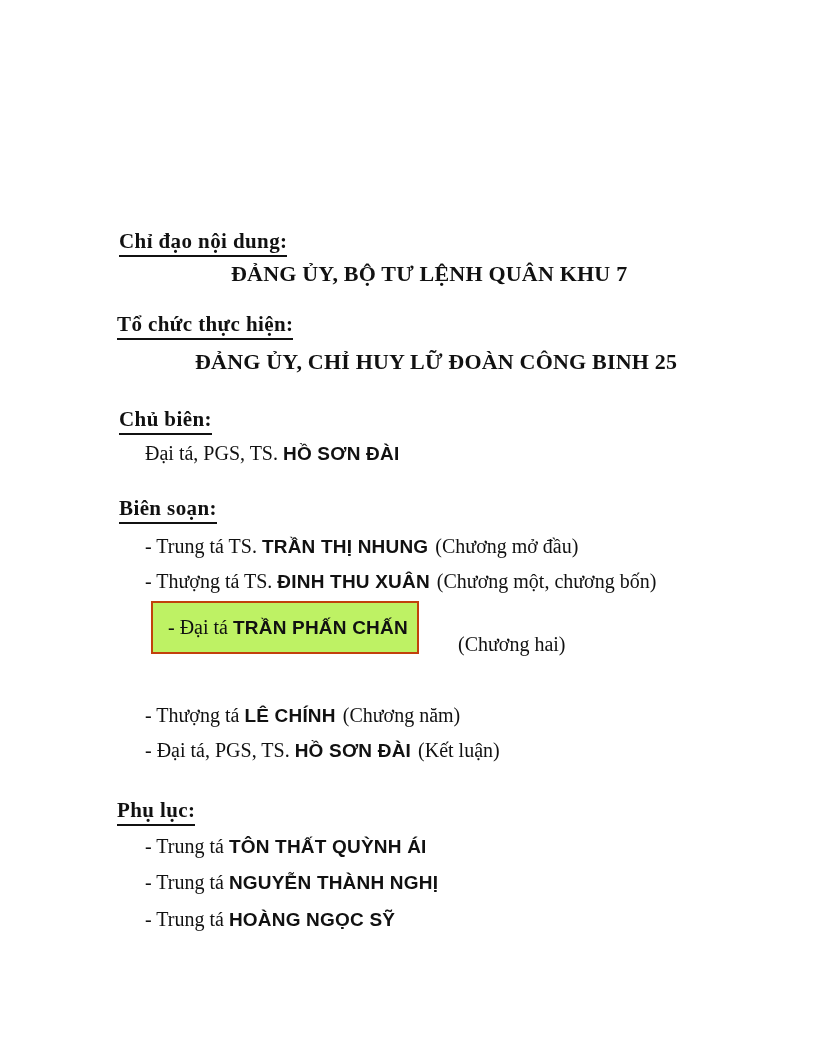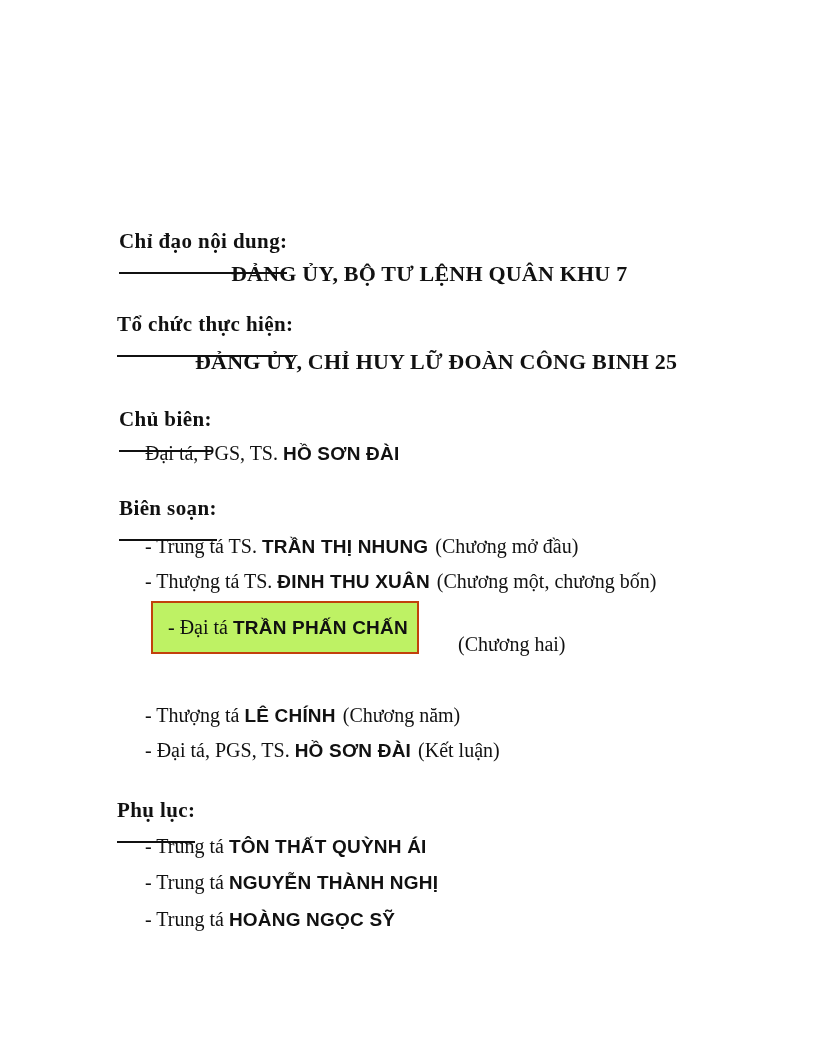--- a/index.html
+++ b/index.html
@@ -22,21 +22,21 @@
     line-height: 1.2;
   }
   .heading {
     font-weight: bold;
     font-size: 21px;
     letter-spacing: 0.4px;
   }
   .heading .underlined {
     display: inline-block;
     border-bottom: 2px solid #111111;
-    padding-bottom: 18px;
+    padding-bottom: 1px;
   }
   .org {
     font-weight: bold;
     font-size: 22px;
     letter-spacing: 0.2px;
   }
   .entry {
     font-size: 20px;
   }
   .entry .prefix {

